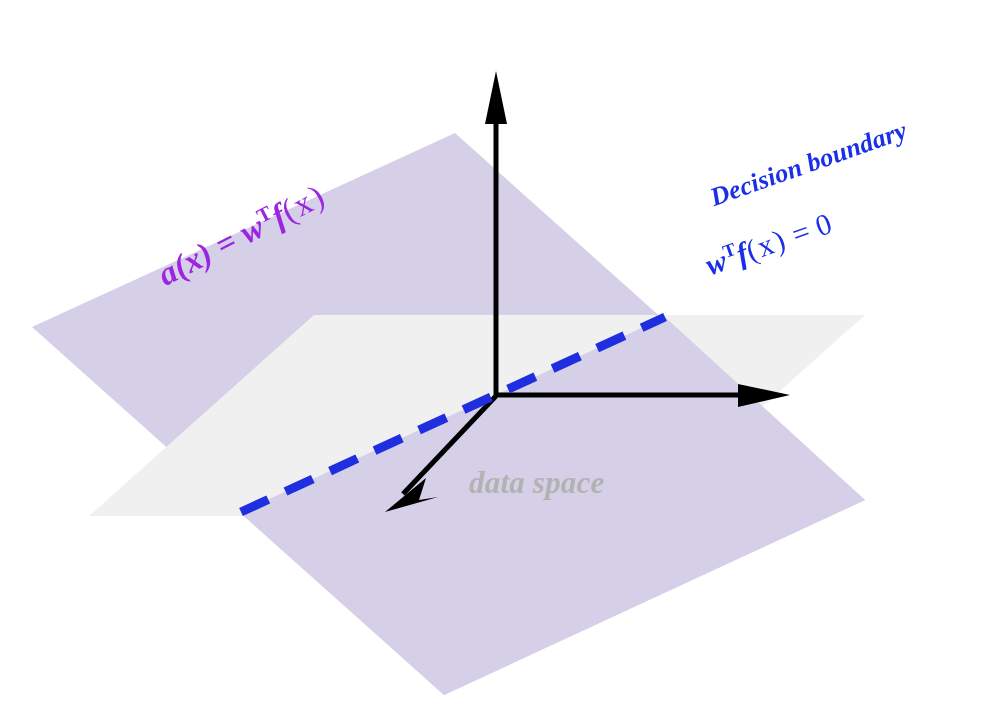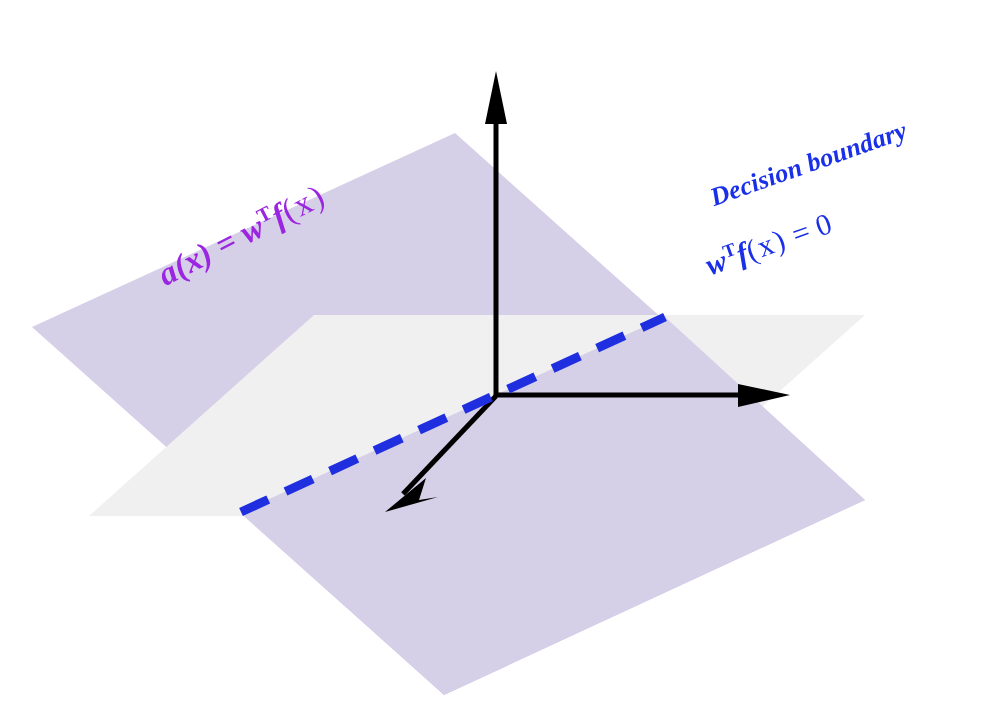--- a/index.html
+++ b/index.html
@@ -117,14 +117,15 @@
 
   <div class="label" id="label-activation" style="color: rgb(155, 37, 224); transform: rotate(-27.2deg);">
     <span>a(x)</span><span> = </span><span class="fsym">w</span><span class="sup">T</span><span class="fsym">f</span><span class="arg spacer">(x)</span>
   </div>
 
   <div class="label" id="label-boundary" style="color: rgb(26, 48, 232); transform: rotate(-19.5deg);">
     <span class="line1">Decision boundary</span>
     <span class="line2"><span class="fsym">w</span><span class="sup">T</span><span class="fsym">f</span><span class="arg spacer">(x)</span><span class="arg"> = 0</span></span>
   </div>
 
+  <div class="label" id="label-dataspace" style="color: rgb(178, 178, 178);">data space</div>
 
 </div>
 
 </body></html>

